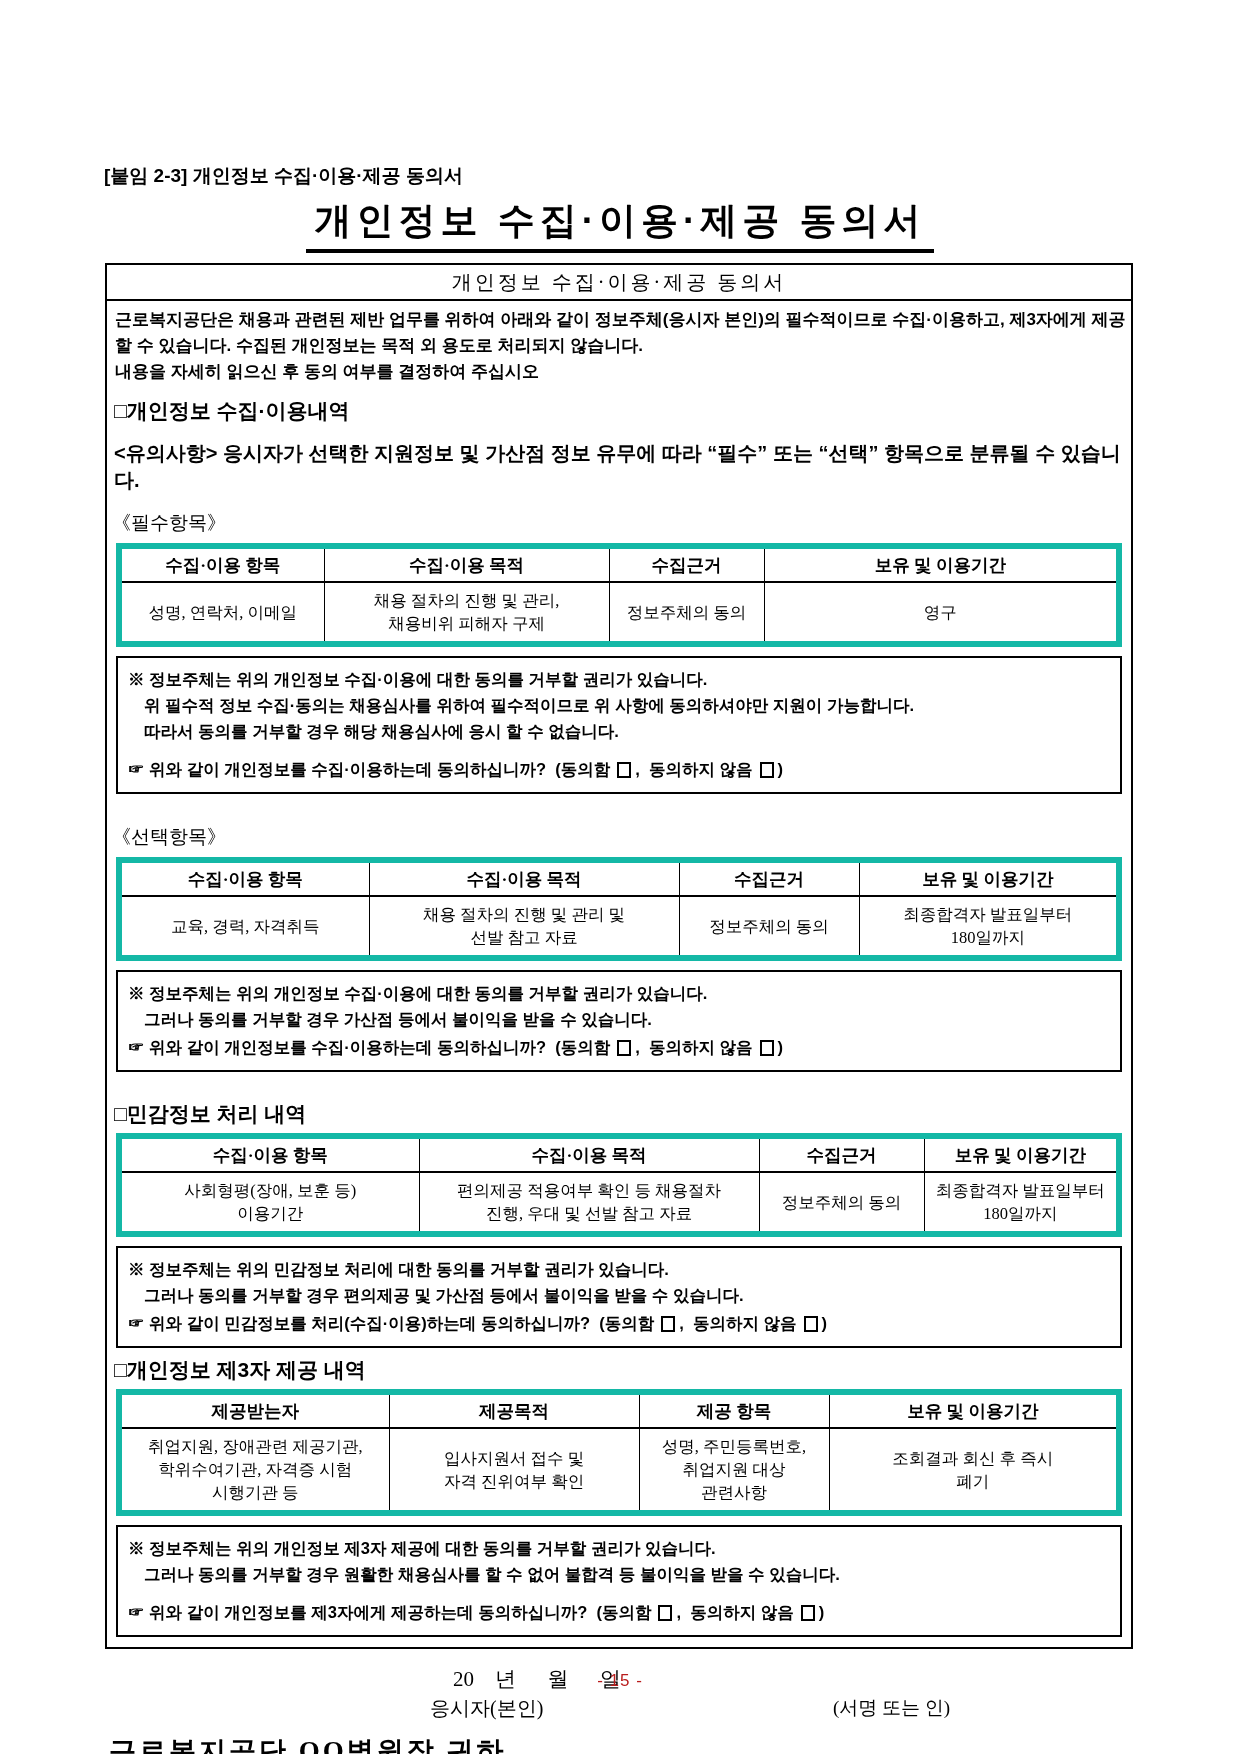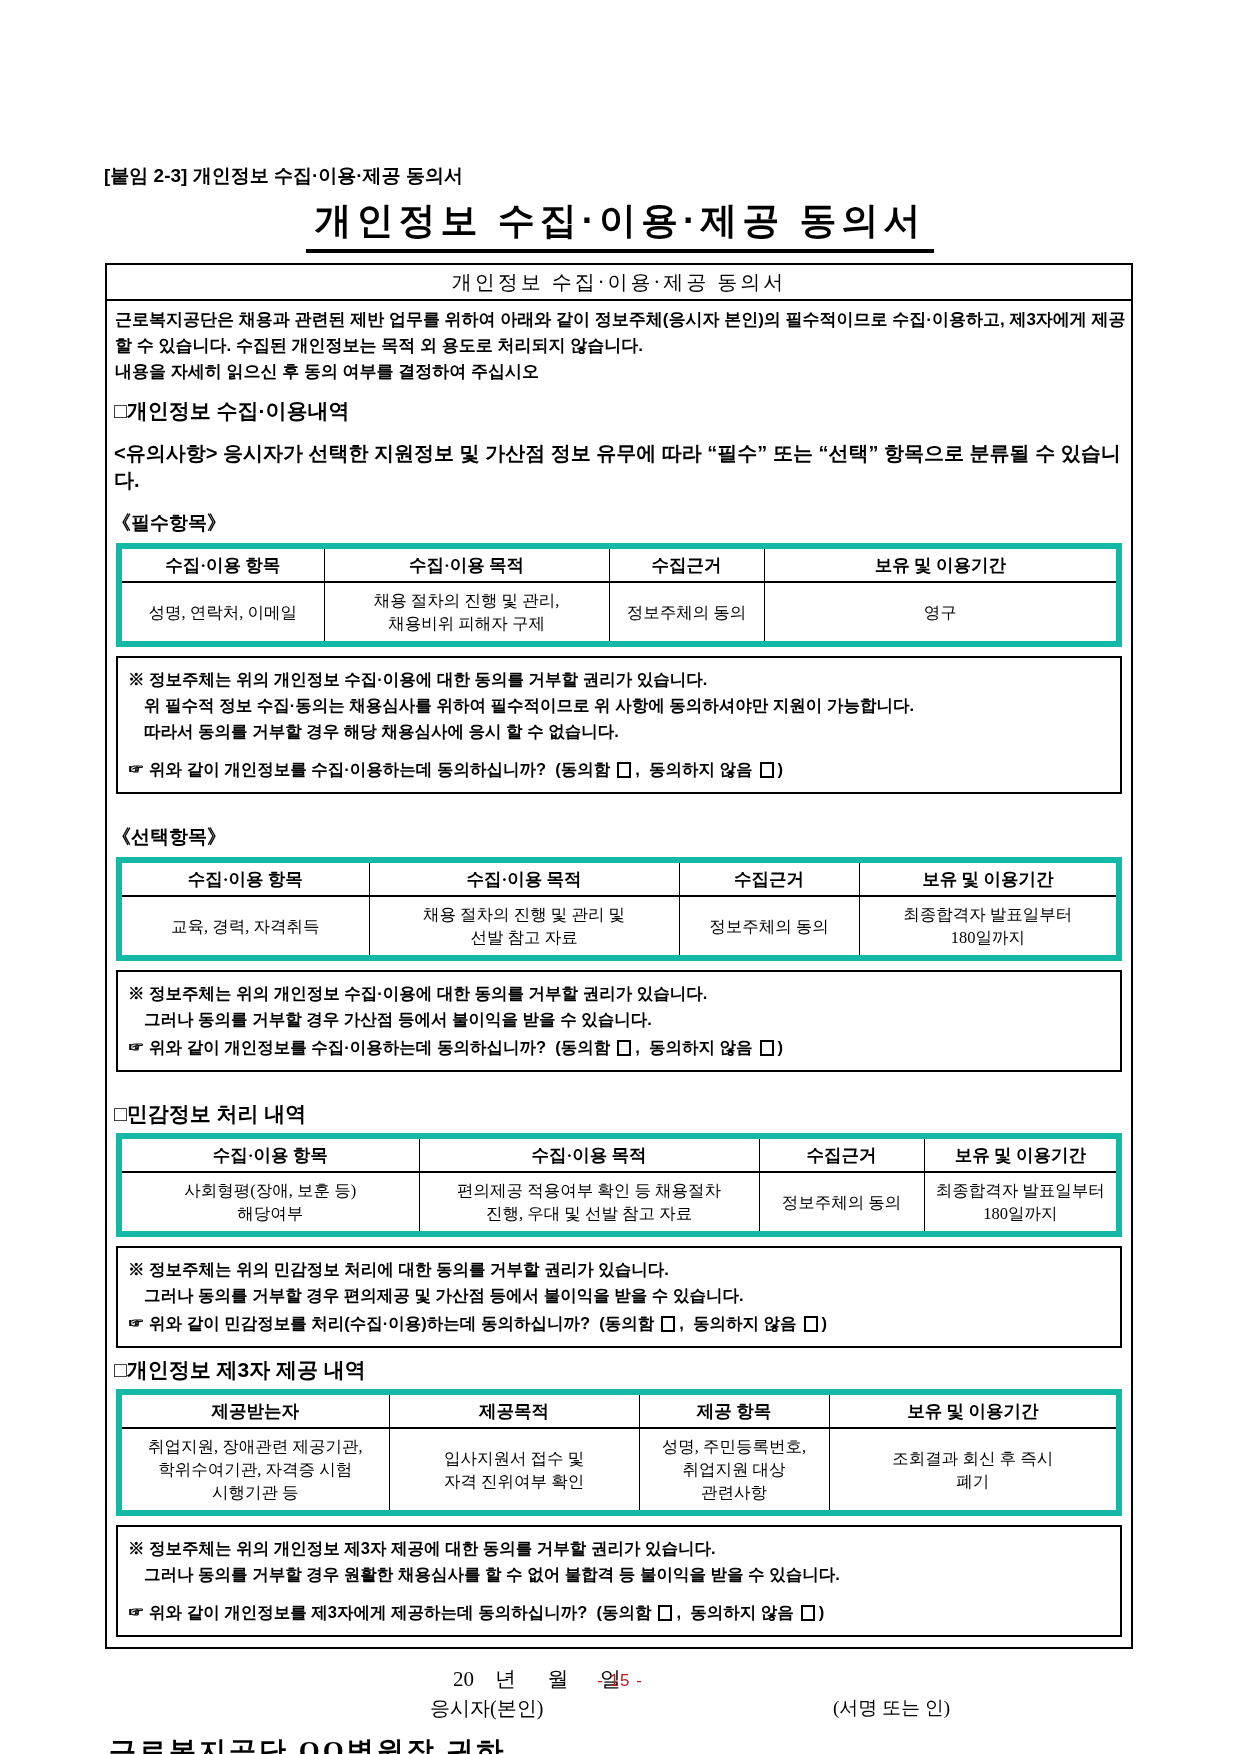--- a/index.html
+++ b/index.html
@@ -29,21 +29,21 @@
   }
   .section-heading {
     font-family:"Liberation Sans", sans-serif; font-weight:bold; font-size:21px;
     margin:10px 0 0 7px;
   }
   .caution {
     font-family:"Liberation Sans", sans-serif; font-weight:bold; font-size:20px;
     margin:15px 0 0 7px;
   }
   .sub-label {
-    font-family:"Liberation Sans", sans-serif; font-weight:bold; font-size:19px;
+    font-family:"Liberation Sans", sans-serif; font-weight:normal; font-size:19px;
     margin:16px 0 7px 5px;
   }
   .sub-label.spaced { margin-top:30px; }
   .section-heading.spaced { margin-top:28px; }
   .section-heading.tight { margin-top:8px; }
   table.grid {
     border-collapse:collapse; width:calc(100% - 18px); margin:0 9px;
     border:6px solid #14b8a6; table-layout:fixed;
   }
   table.grid.tight-top { margin-top:5px; }
@@ -189,21 +189,21 @@
           </colgroup>
         <tbody>
             <tr>
           <th>수집·이용 항목</th>
           <th>수집·이용 목적</th>
           <th>수집근거</th>
           <th>보유 및 이용기간</th>
         </tr>
         <tr>
           <td>사회형평(장애, 보훈 등)
-해당여부</td>
+이용기간</td>
           <td>편의제공 적용여부 확인 등 채용절차
 진행, 우대 및 선발 참고 자료</td>
           <td>정보주체의 동의</td>
           <td>최종합격자 발표일부터
 180일까지</td>
         </tr>
       </tbody>
         </table>
 
       <div class="notice-box">

